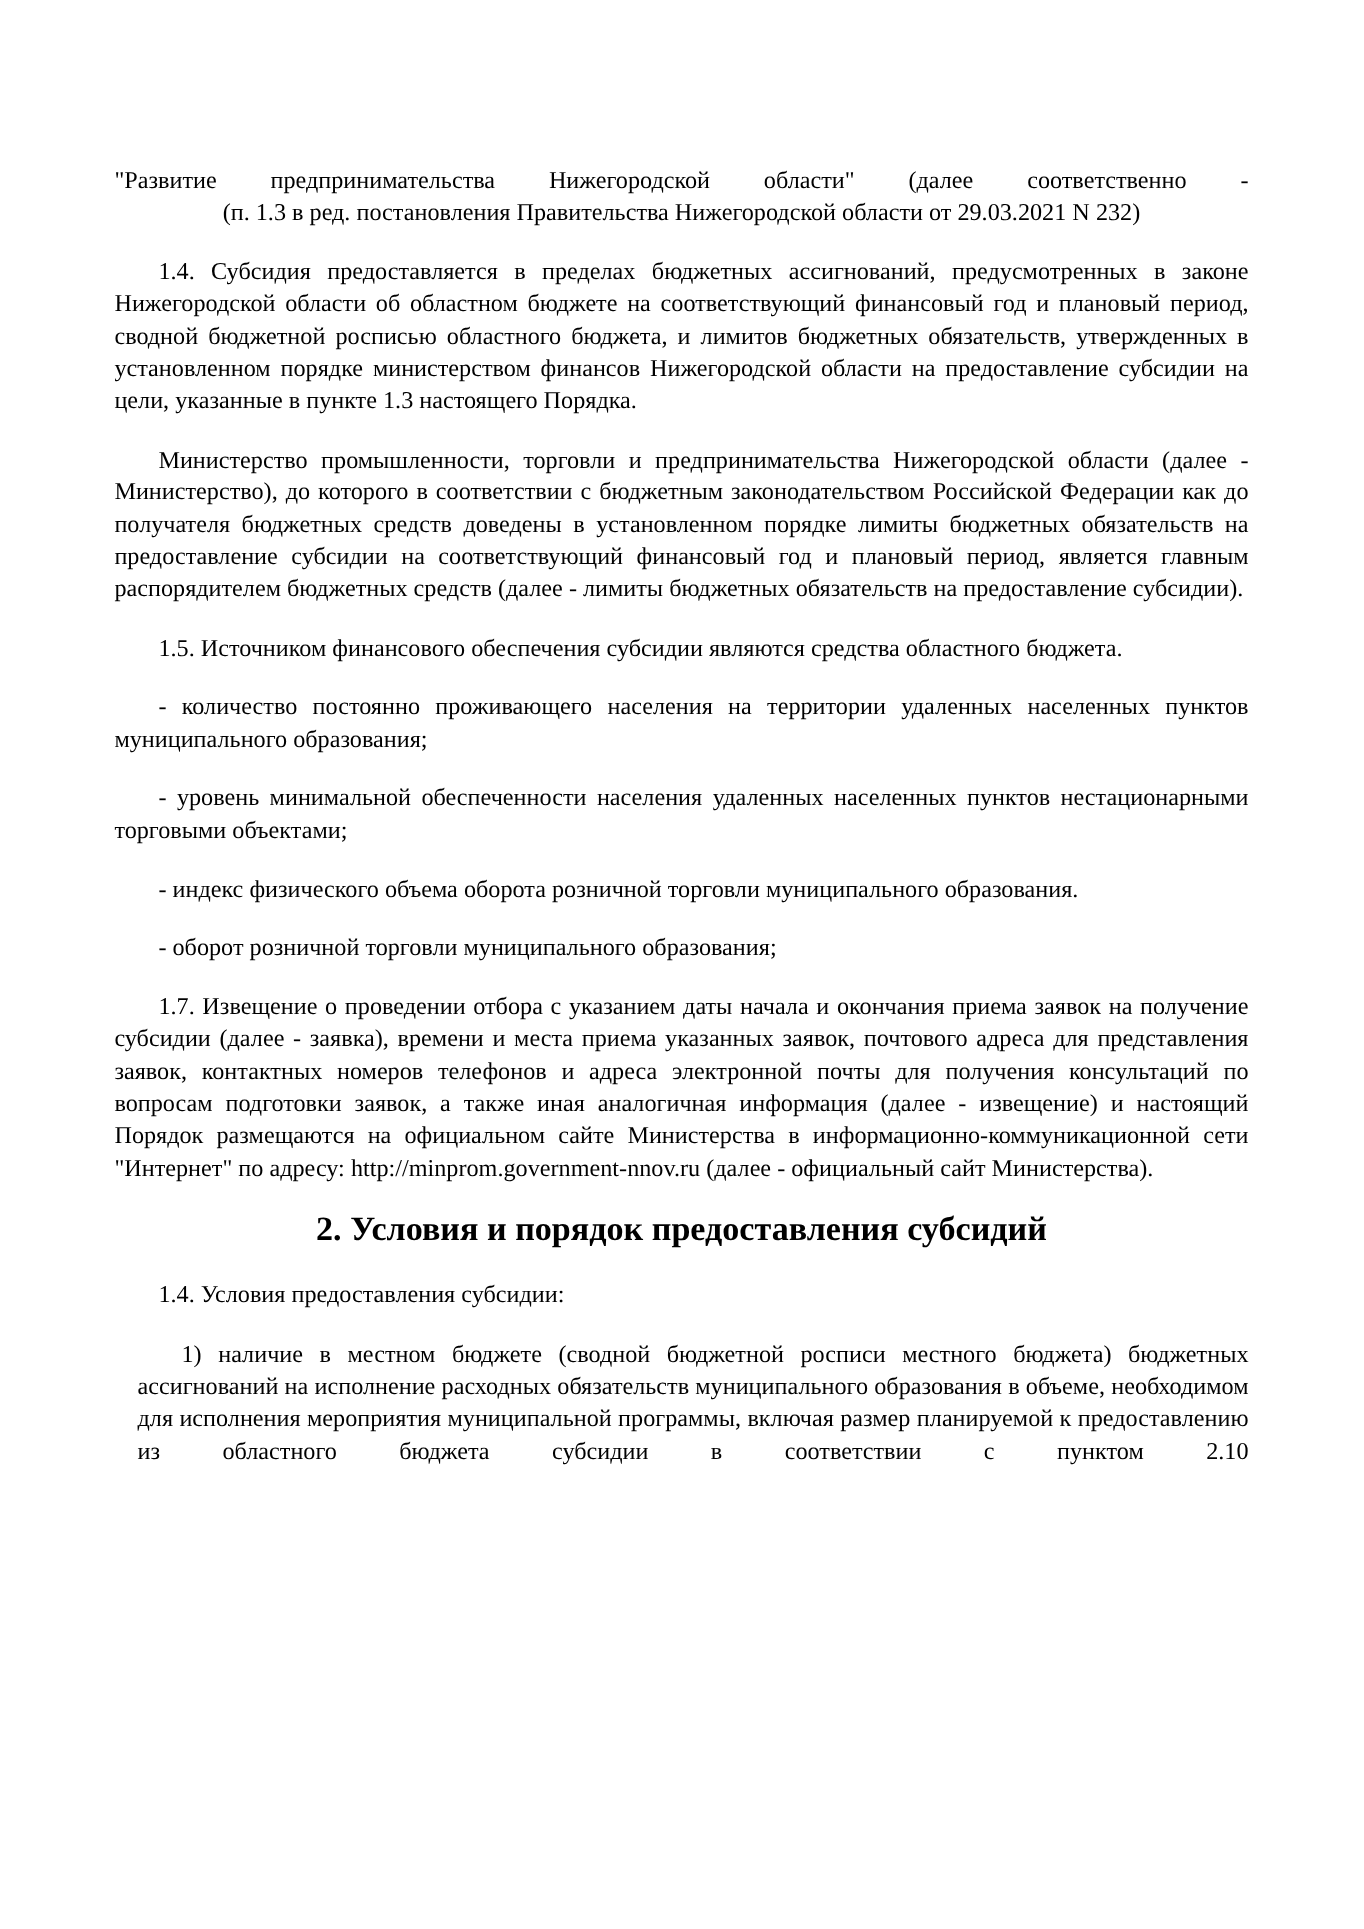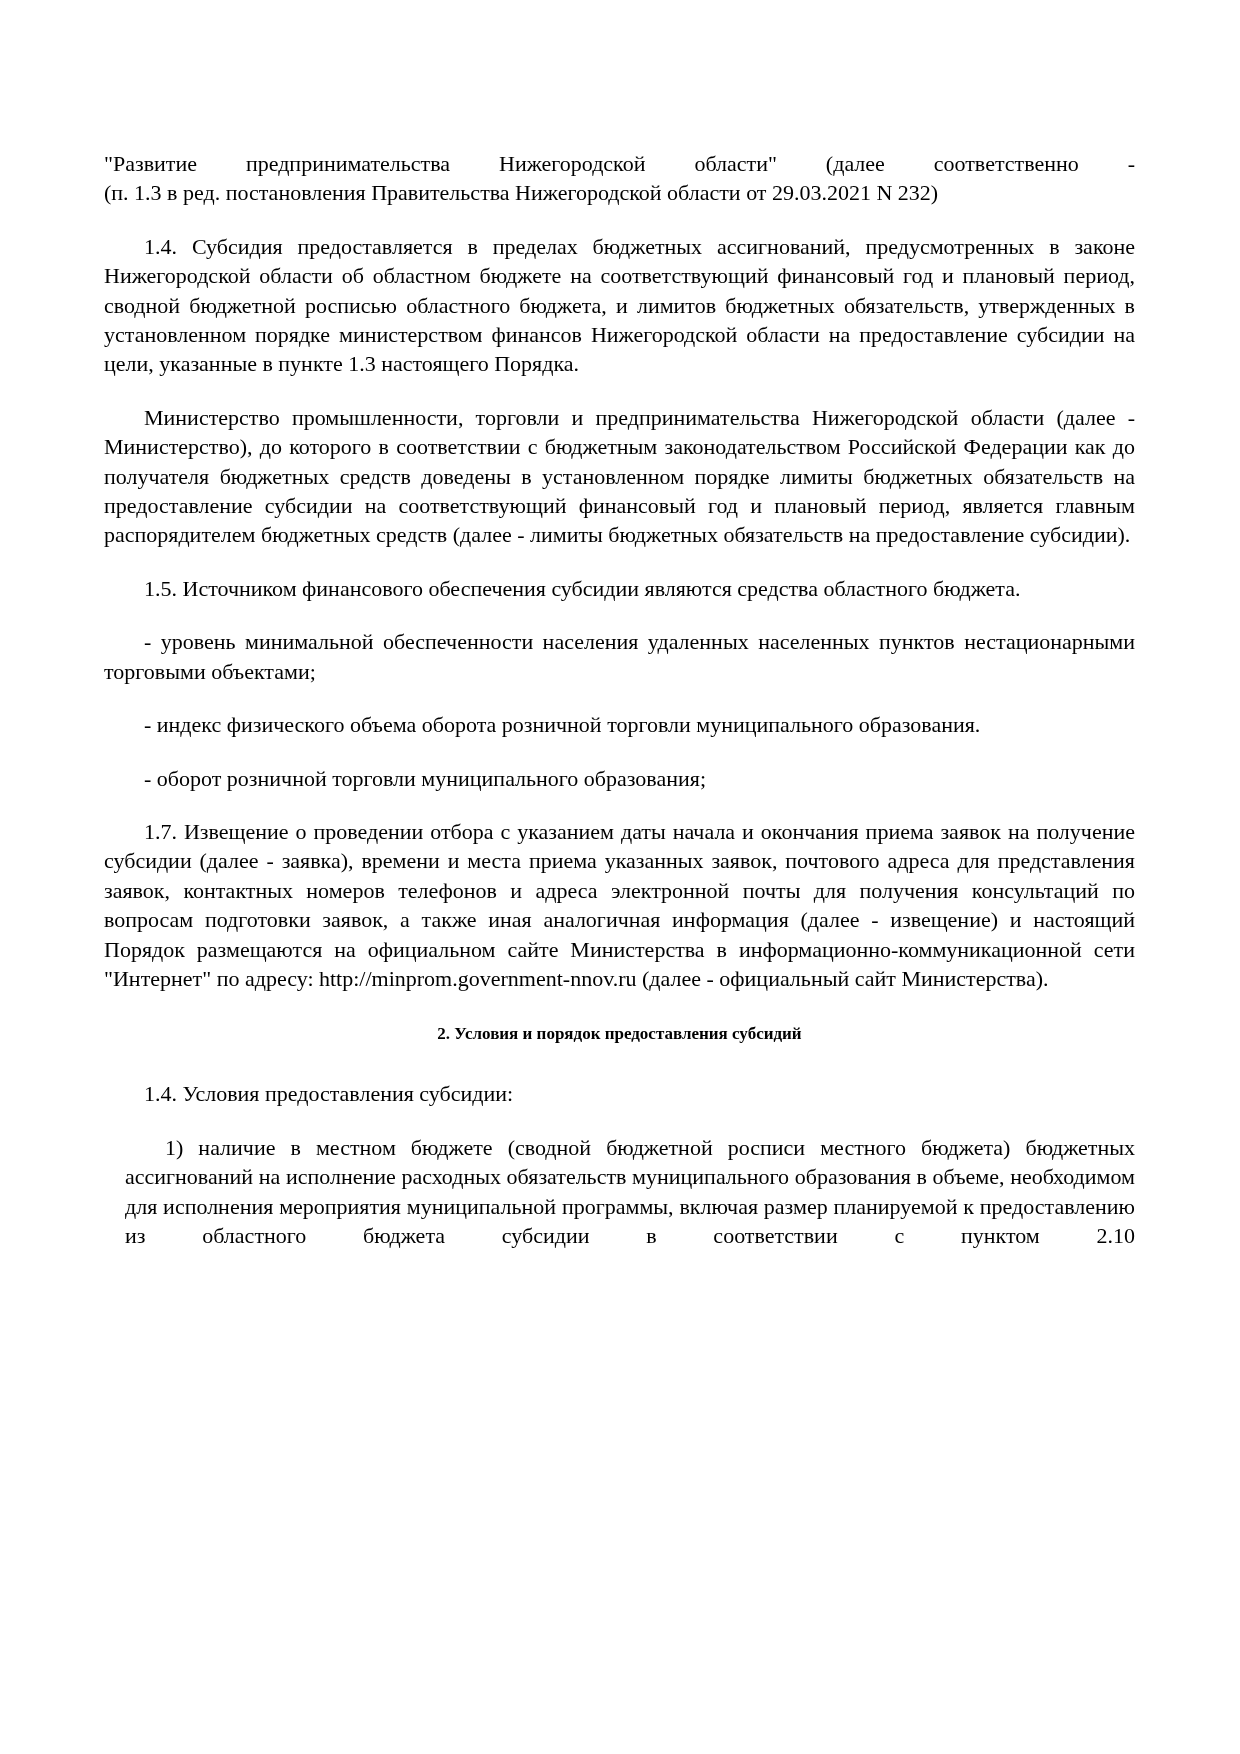--- a/index.html
+++ b/index.html
@@ -20,30 +20,30 @@
     color: #000000;
     overflow: hidden;
   }
   .para {
     margin: 24px 0 0 0;
     text-align: justify;
     text-indent: 40px;
   }
   .flush { text-indent: 0; }
   .nogap { margin-top: 0; }
-  .note  { text-align: left; }
+  .note  { text-align: center; }
   .jline {
     display: block;
     text-align: justify;
     text-align-last: justify;
   }
   .jline.last { text-align-last: left; }
   .heading {
     margin: 26px 0 30px 0;
-    font-size: 17px;
+    font-size: 31px;
     line-height: 30px;
     font-weight: bold;
     text-align: center;
     text-indent: 0;
   }
   .continued { text-align-last: justify; margin-left: 21px; }
 </style>
 </head>
 <body>
 
@@ -56,20 +56,21 @@
   <p class="para flush nogap note">(п. 1.3 в ред. постановления Правительства Нижегородской области от 29.03.2021 N 232)</p>
 
   <p class="para">1.4. Субсидия предоставляется в пределах бюджетных ассигнований, предусмотренных в законе Нижегородской области об областном бюджете на соответствующий финансовый год и плановый период, сводной бюджетной росписью областного бюджета, и лимитов бюджетных обязательств, утвержденных в установленном порядке министерством финансов Нижегородской области на предоставление субсидии на цели, указанные в пункте 1.3 настоящего Порядка.</p>
 
   <p class="para">Министерство промышленности, торговли и предпринимательства Нижегородской области (далее - Министерство), до которого в соответствии с бюджетным законодательством Российской Федерации как до получателя бюджетных средств доведены в установленном порядке лимиты бюджетных обязательств на предоставление субсидии на соответствующий финансовый год и плановый период, является главным распорядителем бюджетных средств (далее - лимиты бюджетных обязательств на предоставление субсидии).</p>
 
   <p class="para">1.5. Источником финансового обеспечения субсидии являются средства областного бюджета.</p>
 
 
 
+  <p class="para">- количество постоянно проживающего населения на территории удаленных населенных пунктов муниципального образования;</p>
 
   <p class="para">- уровень минимальной обеспеченности населения удаленных населенных пунктов нестационарными торговыми объектами;</p>
 
   <p class="para">- индекс физического объема оборота розничной торговли муниципального образования.</p>
 
   <p class="para">- оборот розничной торговли муниципального образования;</p>
 
   <p class="para">1.7. Извещение о проведении отбора с указанием даты начала и окончания приема заявок на получение субсидии (далее - заявка), времени и места приема указанных заявок, почтового адреса для представления заявок, контактных номеров телефонов и адреса электронной почты для получения консультаций по вопросам подготовки заявок, а также иная аналогичная информация (далее - извещение) и настоящий Порядок размещаются на официальном сайте Министерства в информационно-коммуникационной сети "Интернет" по адресу: http://minprom.government-nnov.ru (далее - официальный сайт Министерства).</p>
 
   <h2 class="heading">2. Условия и порядок предоставления субсидий</h2>

